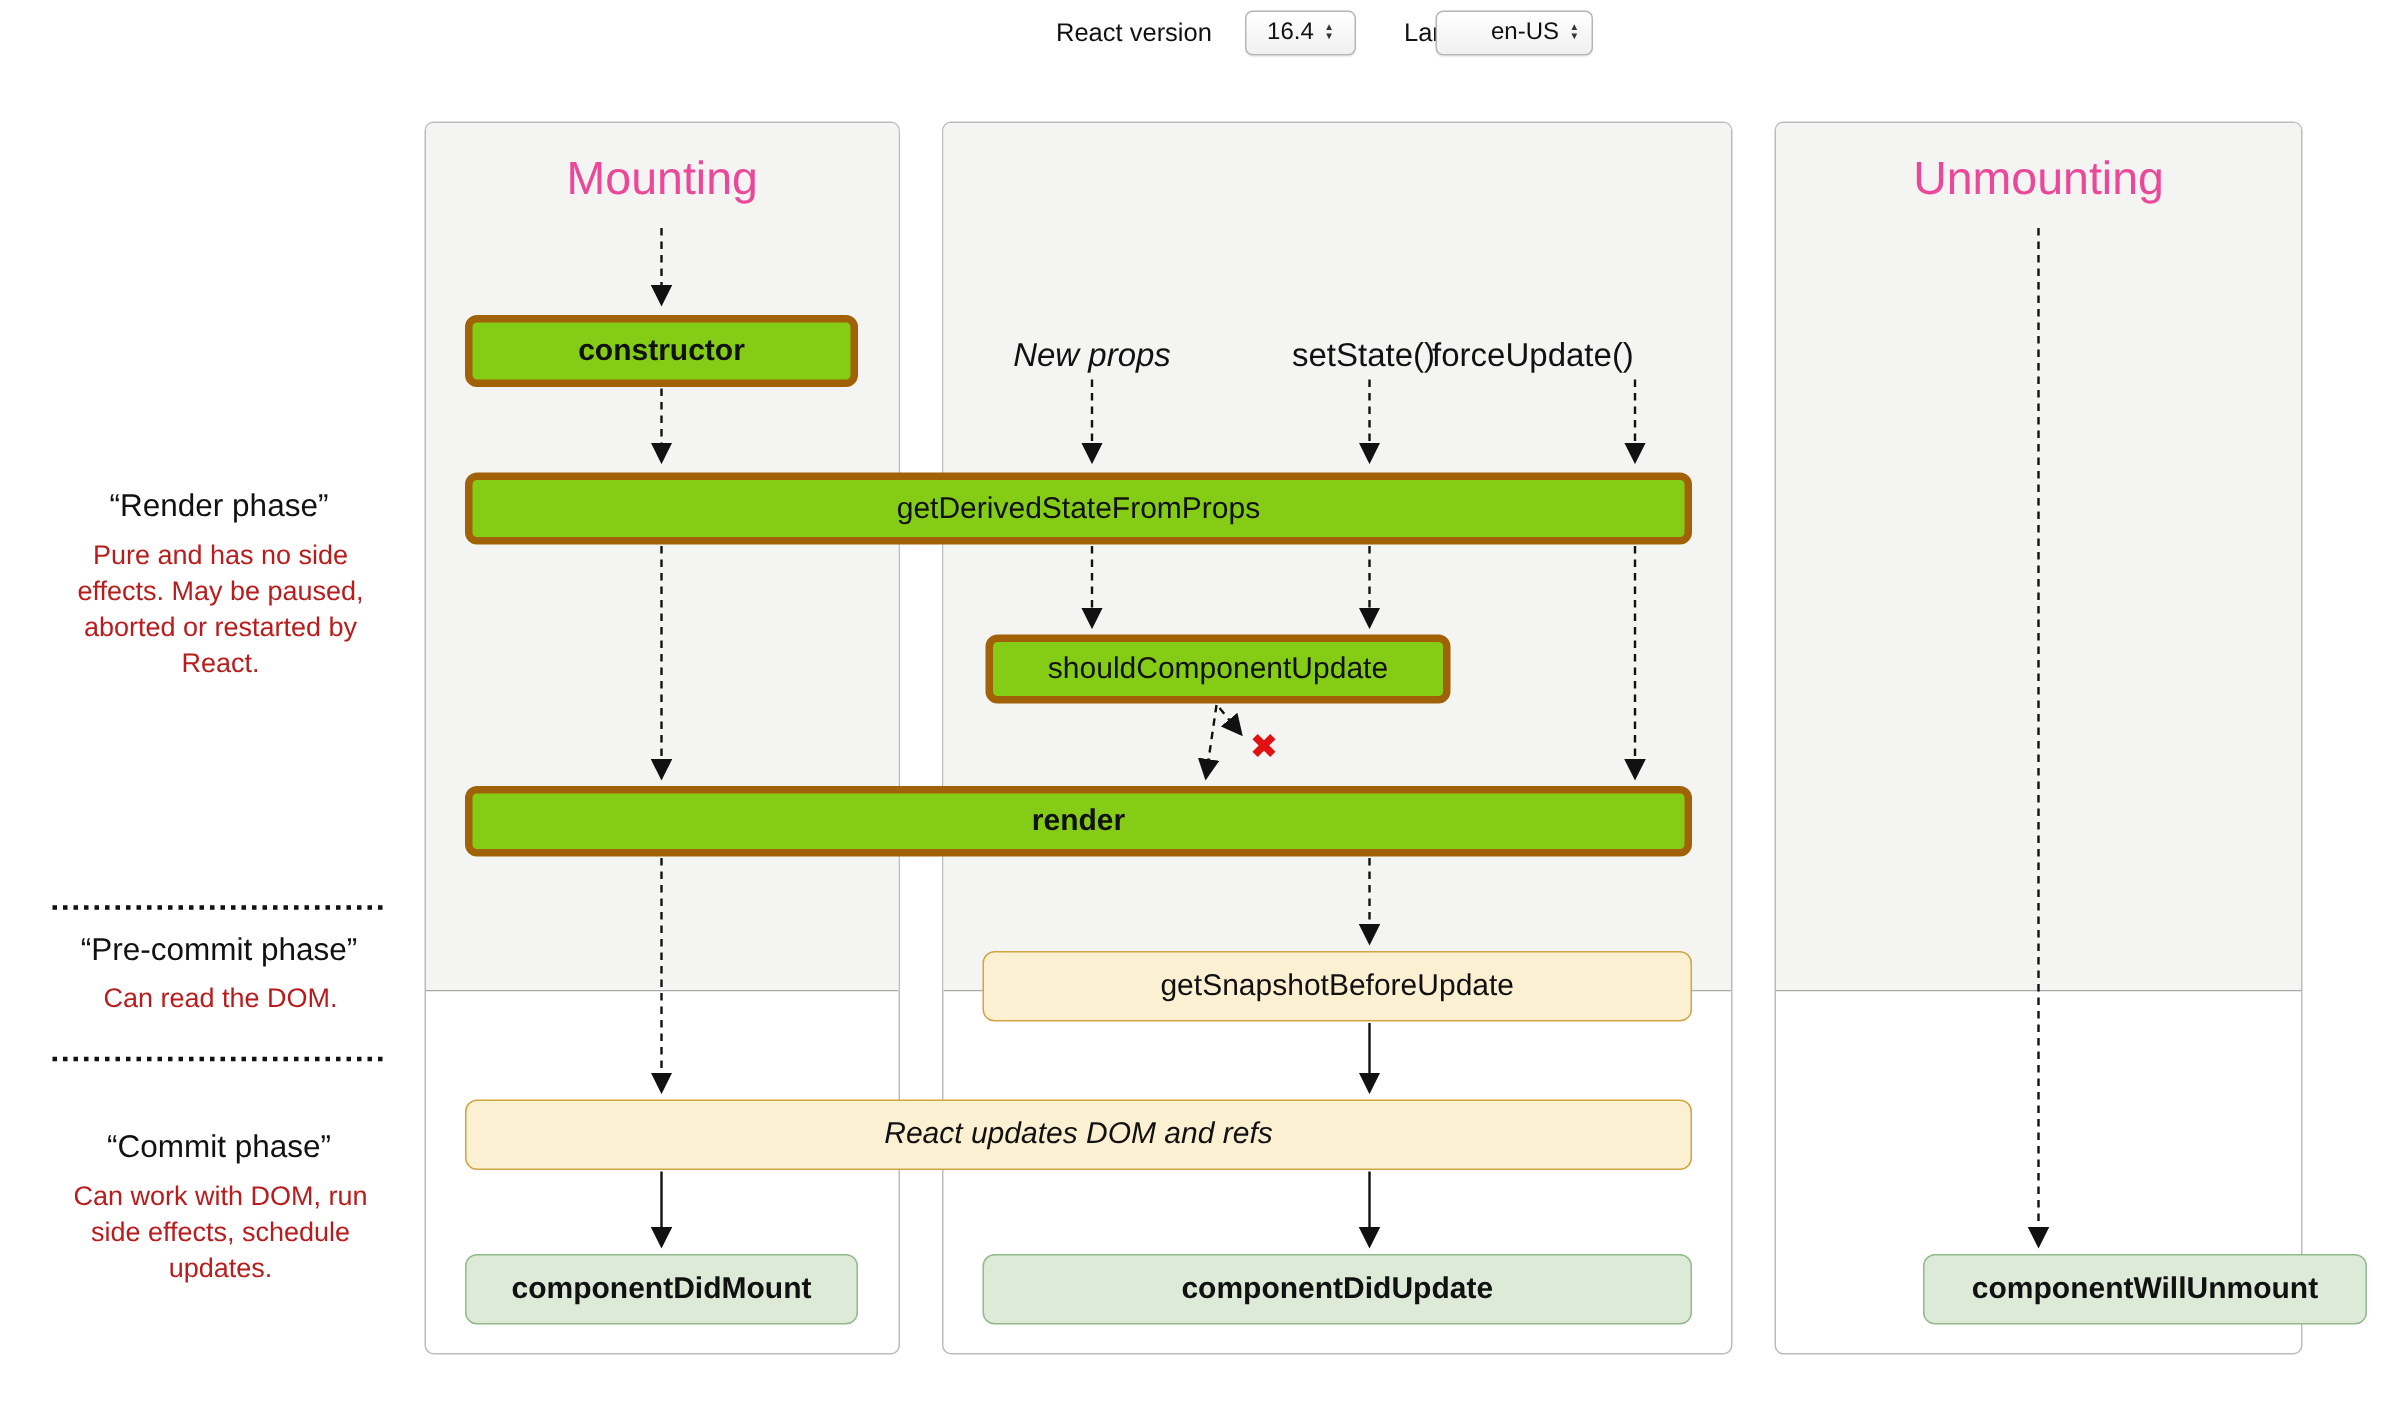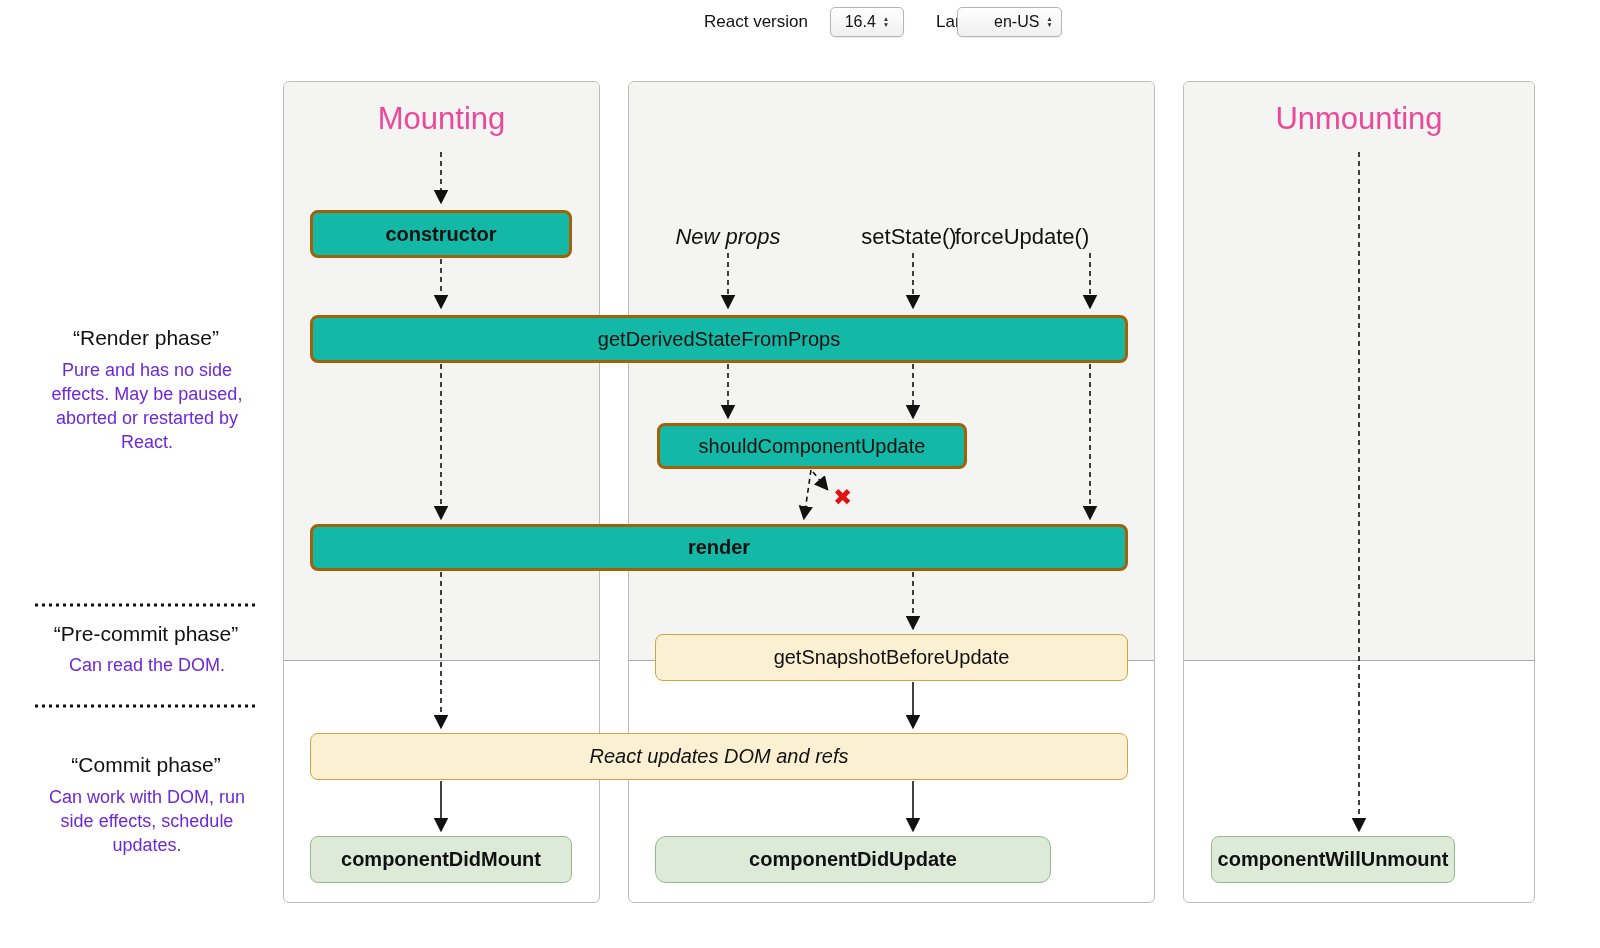--- a/index.html
+++ b/index.html
@@ -21,27 +21,27 @@
   .panel{border:1px solid #bcbcbc;border-radius:6px;background:#fff;
          box-sizing:border-box;top:81px;height:822px;}
   .panel-shade{position:absolute;left:0;top:0;right:0;height:578px;
                background:#f4f4f3;border-bottom:1px solid #a9a9a9;
                border-radius:5px 5px 0 0;}
   .panel-title{position:absolute;left:0;right:0;top:19px;text-align:center;
                font-size:31px;color:#ec4899;}
 
   
   .phase-title{font-size:21px;text-align:center;}
-  .phase-desc{font-size:18px;line-height:24px;text-align:center;color:#6d28d9;}
+  .phase-desc{font-size:18px;line-height:24px;text-align:center;color:#b91c1c;}
 
   
   .box{display:flex;align-items:center;justify-content:center;
        border-radius:8px;box-sizing:border-box;font-size:20px;
        z-index:3;cursor:pointer;}
-  .blue  {background:#14b8a6;border:3px solid #a16207;}
+  .blue  {background:#84cc16;border:5px solid #a16207;}
   .yellow{background:#fcf0d2;border:1px solid #cfa543;}
   .green {background:#dcead7;border:1px solid #92ba8a;}
   .bold{font-weight:bold;}
   .ital{font-style:italic;}
 
   .trigger{font-size:22px;text-align:center;z-index:3;}
 
   .xmark{z-index:4;font-size:23px;font-weight:bold;color:#e21212;line-height:23px;}
 
   svg.layer{position:absolute;left:0;top:0;z-index:2;}
@@ -129,14 +129,14 @@
 
 <div class="abs xmark" style="left:833px;top:486px;">✖</div>
 
 <div class="abs box blue bold" style="left:310px;top:210px;width:262px;height:48px;">constructor</div>
 <div class="abs box blue" style="left:310px;top:315px;width:818px;height:48px;">getDerivedStateFromProps</div>
 <div class="abs box blue" style="left:657px;top:423px;width:310px;height:46px;">shouldComponentUpdate</div>
 <div class="abs box blue bold" style="left:310px;top:524px;width:818px;height:47px;">render</div>
 <div class="abs box yellow" style="left:655px;top:634px;width:473px;height:47px;">getSnapshotBeforeUpdate</div>
 <div class="abs box yellow ital" style="left:310px;top:733px;width:818px;height:47px;">React updates DOM and refs</div>
 <div class="abs box green bold" style="left:310px;top:836px;width:262px;height:47px;">componentDidMount</div>
-<div class="abs box green bold" style="left:655px;top:836px;width:396px;height:47px;border-radius:11px;">componentDidUpdate</div>
-<div class="abs box green bold" style="left:1211px;top:836px;width:244px;height:47px;">componentWillUnmount</div>
+<div class="abs box green bold" style="left:655px;top:836px;width:473px;height:47px;">componentDidUpdate</div>
+<div class="abs box green bold" style="left:1282px;top:836px;width:296px;height:47px;">componentWillUnmount</div>
 
 </body></html>

